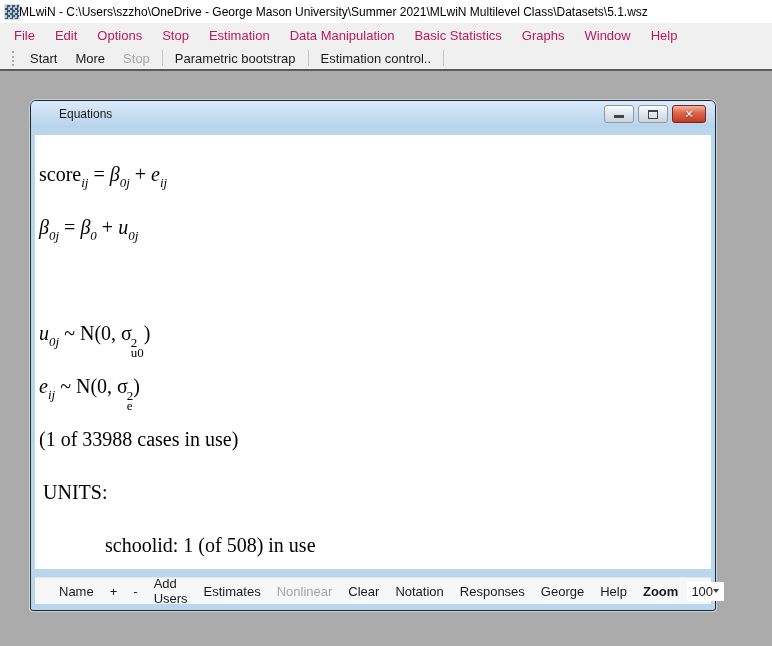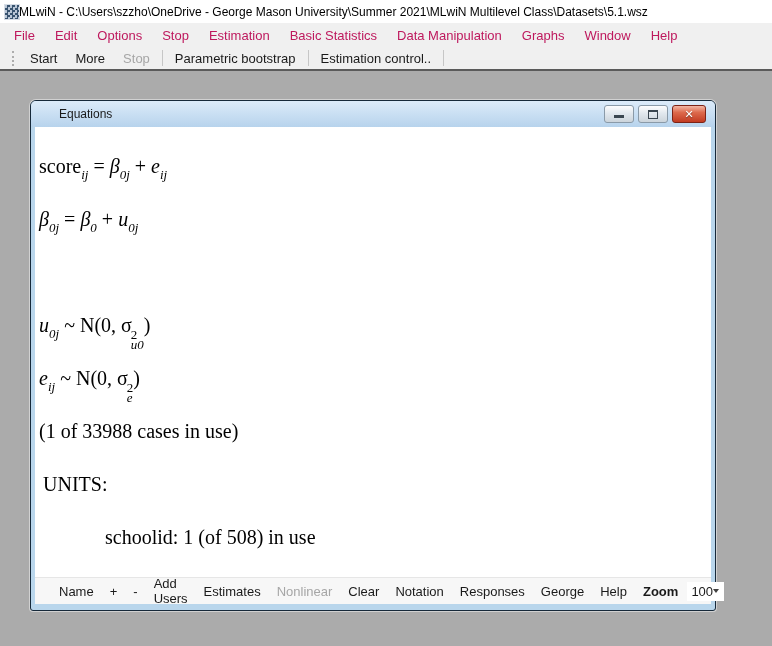--- a/index.html
+++ b/index.html
@@ -33,20 +33,21 @@
   .tb-sep{width:1px;height:16px;background:#c6c6c6;margin:0 3px;}
   .disabled{color:#a6a6a6;}
   
   .mdi{position:absolute;top:73px;left:0;right:0;bottom:0;background:#ababab;}
   
   .eqwin{
     position:absolute;left:30px;top:27px;width:684px;height:509px;
     border:1px solid #16293a;border-radius:6px 6px 3px 3px;
     background:#b9d6ec;display:flex;flex-direction:column;
     box-shadow:0 0 0 1px rgba(255,255,255,.45);
+    gap:8px;
   }
   .eq-titlebar{
     height:26px;flex:0 0 auto;display:flex;align-items:center;
     padding-left:28px;font-size:12px;color:#1a1a1a;
     background:linear-gradient(#dcebf9,#b7d3ec);border-radius:5px 5px 0 0;position:relative;
   }
   .win-btns{position:absolute;right:9px;top:4px;display:flex;gap:4px;}
   .win-btn{
     width:30px;height:18px;border:1px solid #8a9aa8;border-radius:3px;
     background:linear-gradient(#fdfdfd,#e2e8ee 45%,#ccd4db);
@@ -61,21 +62,21 @@
     padding:3px 0 0 4px;font-family:"Liberation Serif","DejaVu Serif",serif;
     font-size:20px;color:#000;
   }
   .eq-line{height:33px;line-height:33px;white-space:pre;margin-top:20px;}
   .it{font-style:italic;}
   .sub{font-style:italic;font-size:13px;vertical-align:-6px;}
   .supsub{
     display:inline-flex;flex-direction:column;align-items:flex-start;
     font-size:13px;line-height:10px;vertical-align:-7px;margin:0 0 0 -1px;
   }
-  .supsub .ssub{font-style:italic;}
+  .supsub .ssub{}
   .eq-toolbar{
     height:26px;flex:0 0 auto;margin:0 4px 6px;background:#f7f7f7;
     border-top:1px solid #e6e6e6;display:flex;align-items:center;
     font-size:13px;color:#1a1a1a;padding-left:16px;
   }
   .eqtb-items{display:flex;align-items:center;height:100%;}
   .eqtb-item{padding:0 8px;display:flex;align-items:center;height:100%;}
   .eqtb-item.bold{font-weight:bold;}
   .zoom-combo{
     width:74px;height:19px;background:#fff;display:flex;align-items:center;
@@ -90,22 +91,22 @@
   <div class="app-icon"></div>
   <div class="app-title">MLwiN - C:\Users\szzho\OneDrive - George Mason University\Summer 2021\MLwiN Multilevel Class\Datasets\5.1.wsz</div>
 </div>
 
 <div class="menubar">
     <div class="menu-item">File</div>
     <div class="menu-item">Edit</div>
     <div class="menu-item">Options</div>
     <div class="menu-item">Stop</div>
     <div class="menu-item">Estimation</div>
+    <div class="menu-item">Data Manipulation</div>
     <div class="menu-item">Basic Statistics</div>
-    <div class="menu-item">Data Manipulation</div>
     <div class="menu-item">Graphs</div>
     <div class="menu-item">Window</div>
     <div class="menu-item">Help</div>
   </div>
 
 <div class="main-toolbar">
   <div class="grip"></div>
 <div class="tb-btn">Start</div>
     <div class="tb-btn">More</div>
     <div class="tb-btn disabled">Stop</div>

